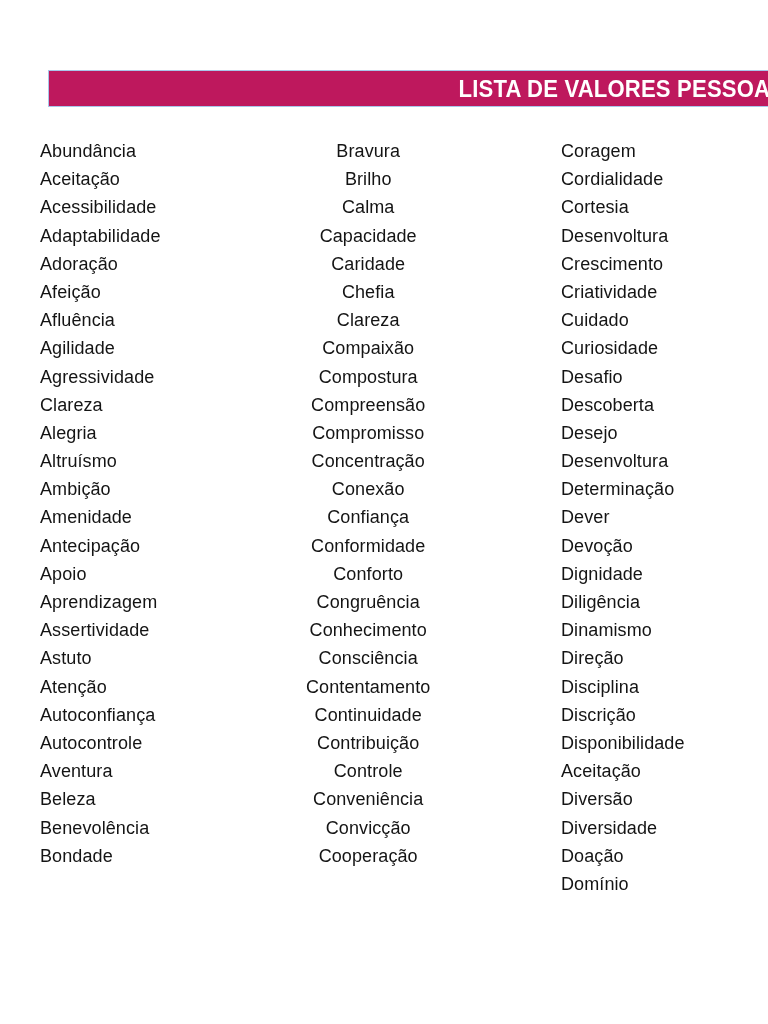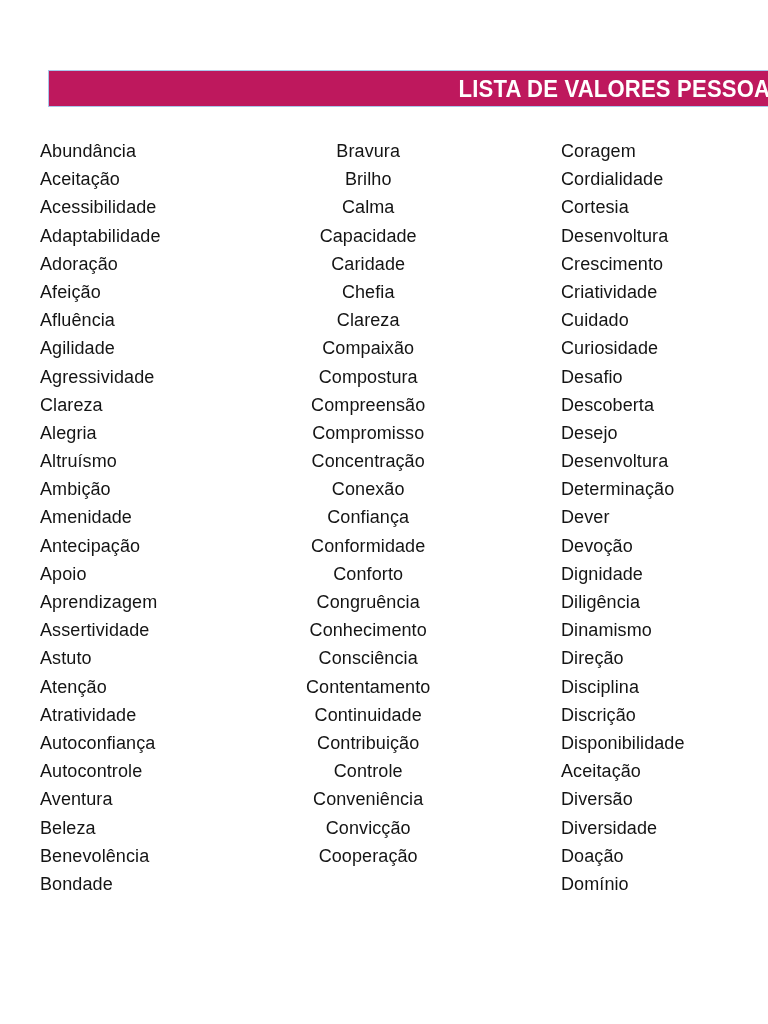--- a/index.html
+++ b/index.html
@@ -82,21 +82,20 @@
       <li class="value-item">Alegria</li>
       <li class="value-item">Altruísmo</li>
       <li class="value-item">Ambição</li>
       <li class="value-item">Amenidade</li>
       <li class="value-item">Antecipação</li>
       <li class="value-item">Apoio</li>
       <li class="value-item">Aprendizagem</li>
       <li class="value-item">Assertividade</li>
       <li class="value-item">Astuto</li>
       <li class="value-item">Atenção</li>
-      <li class="value-item">Atratividade</li>
       <li class="value-item">Autoconfiança</li>
       <li class="value-item">Autocontrole</li>
       <li class="value-item">Aventura</li>
       <li class="value-item">Beleza</li>
       <li class="value-item">Benevolência</li>
       <li class="value-item">Bondade</li>
     </ul>
   <ul class="column col-2">
       <li class="value-item">Bravura</li>
       <li class="value-item">Brilho</li>

